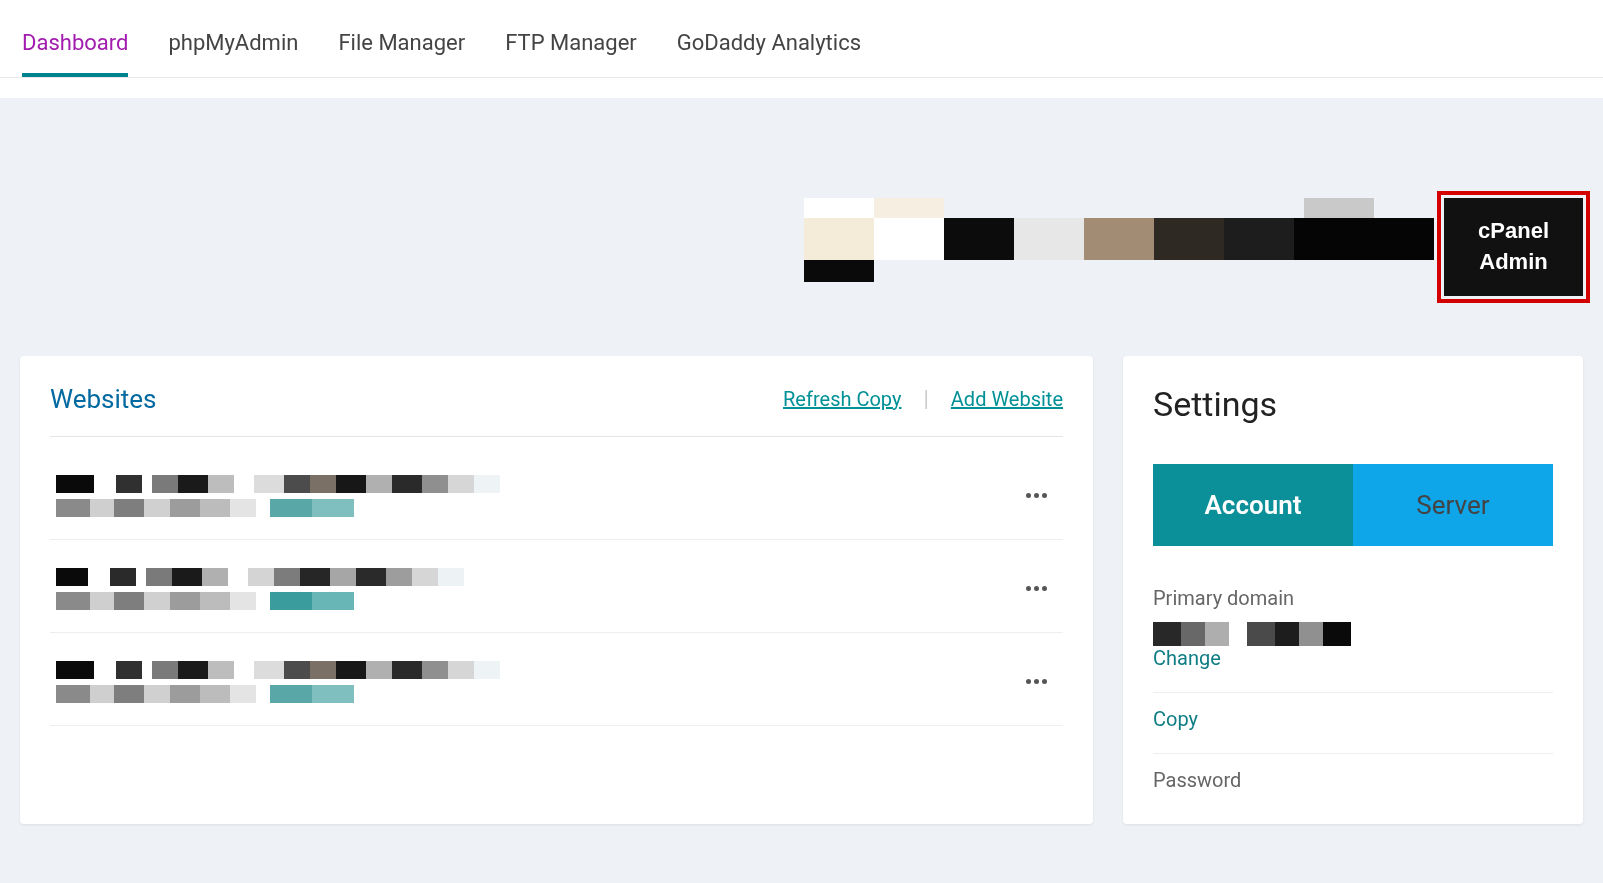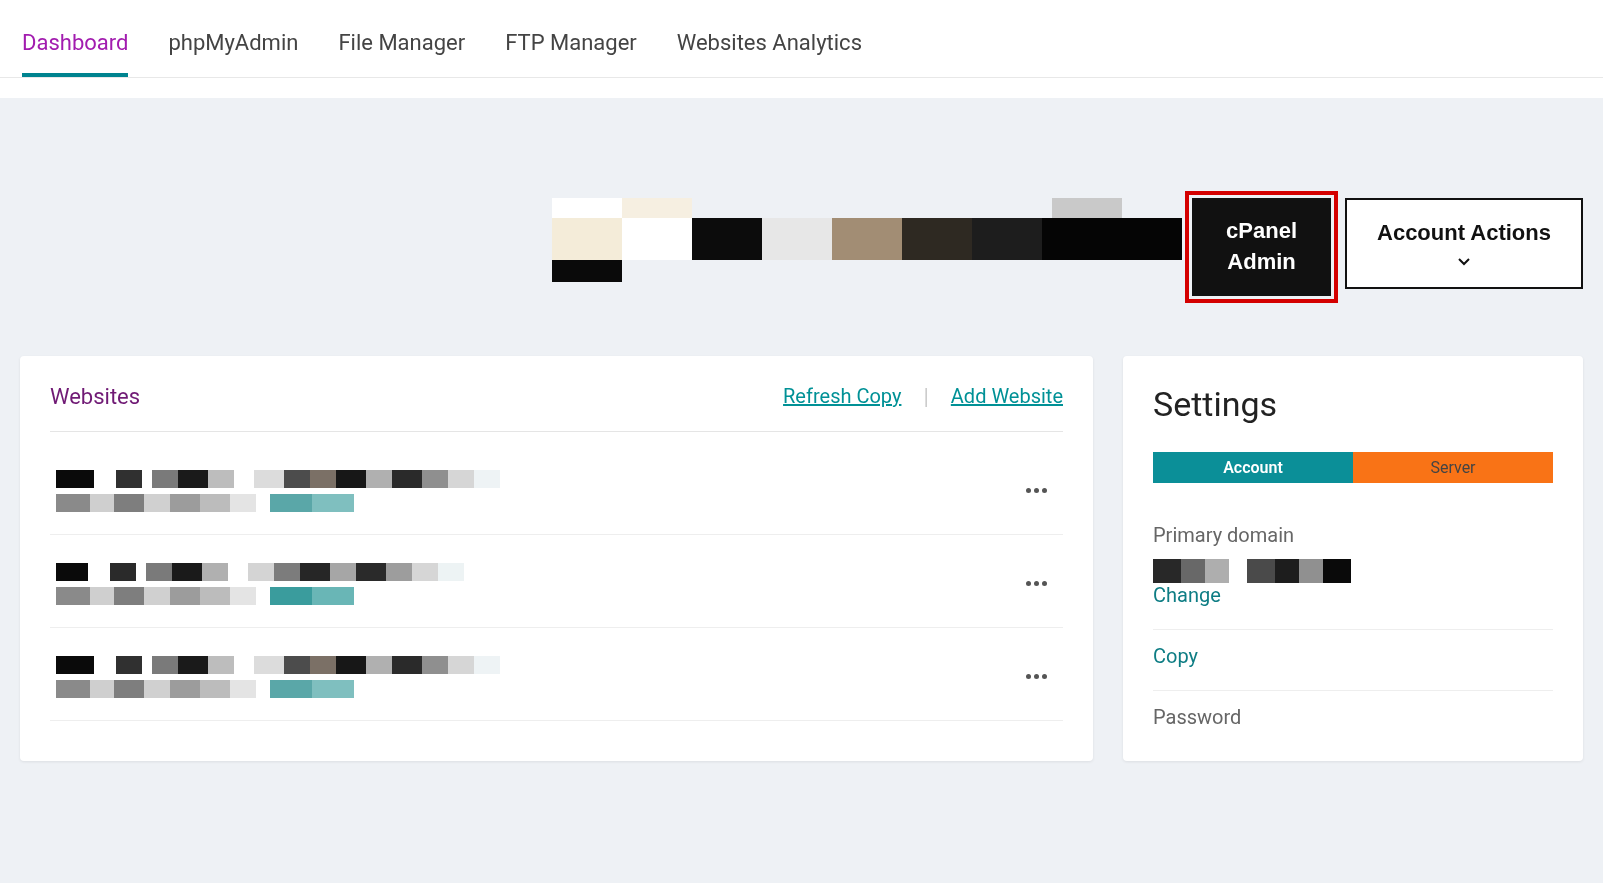--- a/index.html
+++ b/index.html
@@ -106,23 +106,23 @@
 
     .websites-header {
       display: flex;
       justify-content: space-between;
       align-items: center;
       border-bottom: 1px solid #e5e5e5;
       padding-bottom: 22px;
       margin-bottom: 10px;
     }
     .websites-title {
-      font-size: 22px;
+      font-size: 26px;
       font-weight: 400;
-      color: #701a75;
+      color: #0369a1;
     }
     .websites-actions {
       display: flex;
       align-items: center;
       gap: 22px;
       font-size: 20px;
     }
     .link {
       color: #009196;
       text-decoration: underline;
@@ -160,31 +160,32 @@
       margin-bottom: 28px;
     }
     .seg-tabs {
       display: flex;
       width: 100%;
       margin-bottom: 26px;
     }
     .seg-tab {
       flex: 1;
       text-align: center;
-      padding: 6px 0;
-      font-size: 16px;
-      cursor: pointer;
+      padding: 26px 0;
+      font-size: 26px;
+      cursor: pointer;
+      margin-top: 12px;
     }
     .seg-tab.active {
       background: #0b8f98;
       color: #fff;
       font-weight: 600;
     }
     .seg-tab.inactive {
-      background: #f97316;
+      background: #0ea5e9;
       color: #444;
     }
     .setting-block {
       padding: 14px 0 22px 0;
       border-bottom: 1px solid #eee;
     }
     .setting-label {
       font-size: 20px;
       color: #666;
       margin-bottom: 12px;
@@ -216,21 +217,21 @@
     .set-redact { height: 24px; display:flex; }
   </style>
 </head>
 <body>
 
 <div class="tabs">
   <div class="tab active">Dashboard</div>
   <div class="tab">phpMyAdmin</div>
   <div class="tab">File Manager</div>
   <div class="tab">FTP Manager</div>
-  <div class="tab">Websites Analytics</div>
+  <div class="tab">GoDaddy Analytics</div>
 </div>
 
 <div class="page-bg">
 
   <div class="hero">
     <div class="hero-left">
       <div class="hero-redact">
         <div class="row1">
           <span class="px" style="width:70px;background:#fff;"></span>
           <span class="px" style="width:70px;background:#f6efe1;"></span>
@@ -250,28 +251,20 @@
         </div>
         <div class="row3">
           <span class="px" style="width:70px;background:#0a0a0a;"></span>
         </div>
       </div>
     </div>
     <div class="hero-right">
       <button class="btn-cpanel">
         <span style="white-space:pre-line;">cPanel
 Admin</span>
-      </button>
-      <button class="btn-actions">
-        <span>Account Actions</span>
-        <span class="chevron-down">
-          <svg viewBox="0 0 14 14">
-              <path d="M2 4 L7 9 L12 4" stroke="#111" stroke-width="2" fill="none"></path>
-            </svg>
-        </span>
       </button>
     </div>
   </div>
 
   <div class="content-row">
     <div class="card card-websites">
       <div class="websites-header">
         <div class="websites-title">Websites</div>
         <div class="websites-actions">
           <span class="link">Refresh Copy</span>

